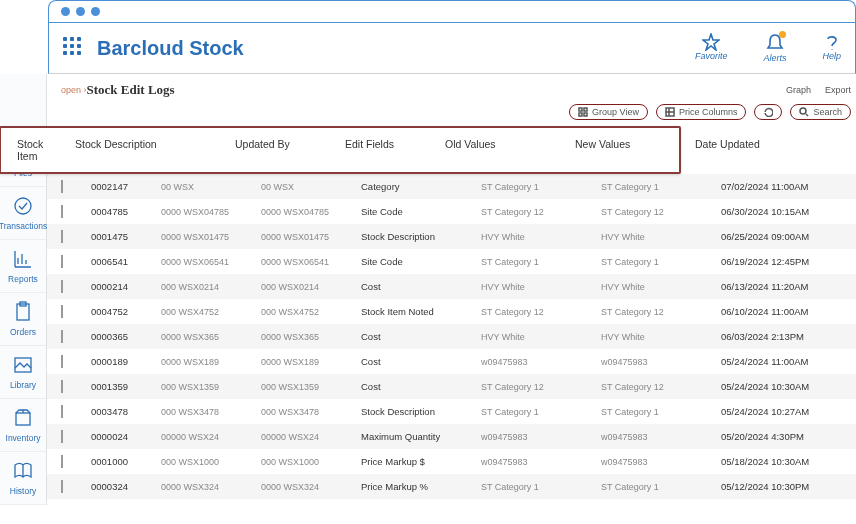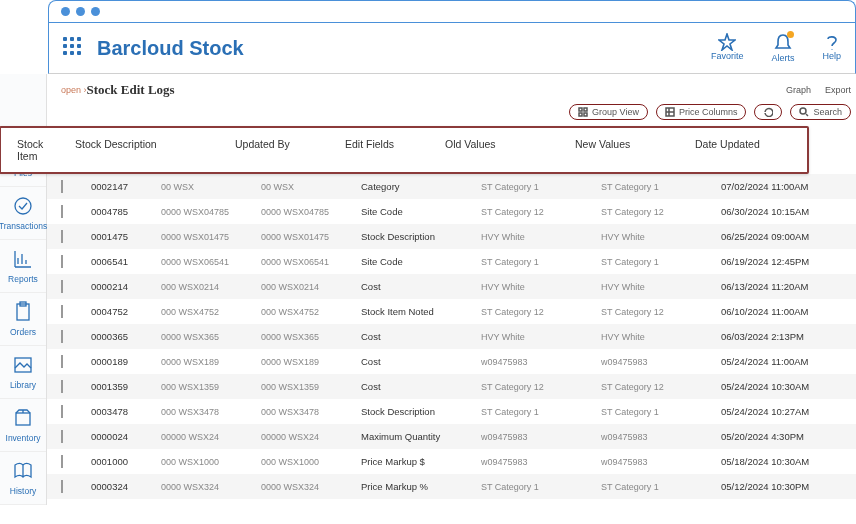--- a/index.html
+++ b/index.html
@@ -4,39 +4,39 @@
   <style>
     * { box-sizing: border-box; margin: 0; padding: 0; }
     body { font-family: -apple-system, BlinkMacSystemFont, "Segoe UI", Arial, sans-serif; font-size: 11px; background: #fff; }
     .window { width: 856px; margin: 0 auto; }
     .titlebar { background: #fff; border: 1px solid #4a90d9; border-bottom: none; border-radius: 8px 8px 0 0; height: 22px; display: flex; align-items: center; padding-left: 12px; gap: 6px; margin-left: 48px; }
     .dot { width: 9px; height: 9px; border-radius: 50%; background: #4a90d9; }
     .header { display: flex; align-items: center; padding: 10px 14px; border: 1px solid #4a90d9; border-bottom: 1px solid #d0d0d0; margin-left: 48px; }
     .app-grid-icon { width: 22px; height: 22px; display: grid; grid-template-columns: repeat(3, 4px); grid-template-rows: repeat(3, 4px); gap: 3px; margin-right: 12px; }
     .app-grid-icon span { background: #2a6fb5; border-radius: 1px; }
     .app-title { color: #2a6fb5; font-size: 20px; font-weight: 700; }
-    .header-right { margin-left: auto; display: flex; gap: 28px; }
+    .header-right { margin-left: auto; display: flex; gap: 36px; font-style: italic; }
     .hdr-icon { display: flex; flex-direction: column; align-items: center; color: #2a6fb5; font-size: 9px; cursor: pointer; }
     .hdr-icon svg { width: 18px; height: 18px; fill: none; stroke: #2a6fb5; stroke-width: 1.6; }
     .hdr-icon .badge-dot { position: relative; }
     .hdr-icon .badge-dot::after { content: ''; position: absolute; top: -2px; right: -2px; width: 7px; height: 7px; background: #f5a623; border-radius: 50%; }
     .main { display: flex; }
     .sidebar { width: 48px; background: #fafbfc; border-right: 1px solid #e0e0e0; display: flex; flex-direction: column; align-items: flex-end; padding-top: 60px; }
     .sb-item { width: 46px; display: flex; flex-direction: column; align-items: center; padding: 8px 0; color: #2a6fb5; font-size: 8.5px; cursor: pointer; border-bottom: 1px solid #eee; }
     .sb-item svg { width: 22px; height: 22px; fill: none; stroke: #2a6fb5; stroke-width: 1.3; margin-bottom: 4px; }
     .content { flex: 1; border-right: 1px solid #4a90d9; }
     .subheader { display: flex; align-items: center; padding: 8px 14px 4px; }
     .breadcrumb { font-size: 9px; color: #c97a5a; margin-right: 0; }
     .page-title { font-size: 13px; font-weight: 600; color: #333; font-family: Liberation Serif, serif; }
     .subheader-right { margin-left: auto; display: flex; gap: 14px; font-size: 9px; color: #555; }
     .toolbar { display: flex; gap: 8px; padding: 2px 14px 6px; font-size: 9px; color: #555; justify-content: flex-end; }
     .tb-btn { border: 1px solid #7f1d1d; border-radius: 10px; padding: 2px 8px; display: flex; align-items: center; gap: 4px; cursor: pointer; background: #fff; }
     .tb-btn svg { width: 10px; height: 10px; fill: none; stroke: #555; stroke-width: 1.5; }
     .table-header-wrap { position: relative; }
-    .table-header { display: grid; grid-template-columns: 30px 80px 110px 110px 100px 130px 120px 130px; padding: 10px 14px; font-size: 10.5px; color: #333; font-weight: 500; background: #fff; border: 2px solid #8b3a3a; border-radius: 2px; box-shadow: 0 1px 3px rgba(0,0,0,0.15); margin-left: -48px; width: 810px; position: relative; z-index: 2; }
+    .table-header { display: grid; grid-template-columns: 30px 80px 110px 110px 100px 130px 120px 130px; padding: 10px 14px; font-size: 10.5px; color: #333; font-weight: 500; background: #fff; border: 2px solid #8b3a3a; border-radius: 2px; box-shadow: 0 1px 3px rgba(0,0,0,0.15); margin-left: -48px; width: 682px; position: relative; z-index: 2; }
     .table-header div:first-child { padding-left: 2px; }
     .rows { }
     .row { display: grid; grid-template-columns: 30px 70px 100px 100px 120px 120px 120px 130px; padding: 7px 14px; font-size: 9.5px; color: #333; align-items: center; }
     .row:nth-child(odd) { background: #f5f5f5; }
     .row:nth-child(even) { background: #fff; }
     .checkbox { width: 11px; height: 11px; border: 1px solid #999; background: #fff; cursor: pointer; }
     .row .stock-light { color: #888; font-size: 9px; }
     .row .dt { font-size: 9.5px; }
   </style>
 </head>

